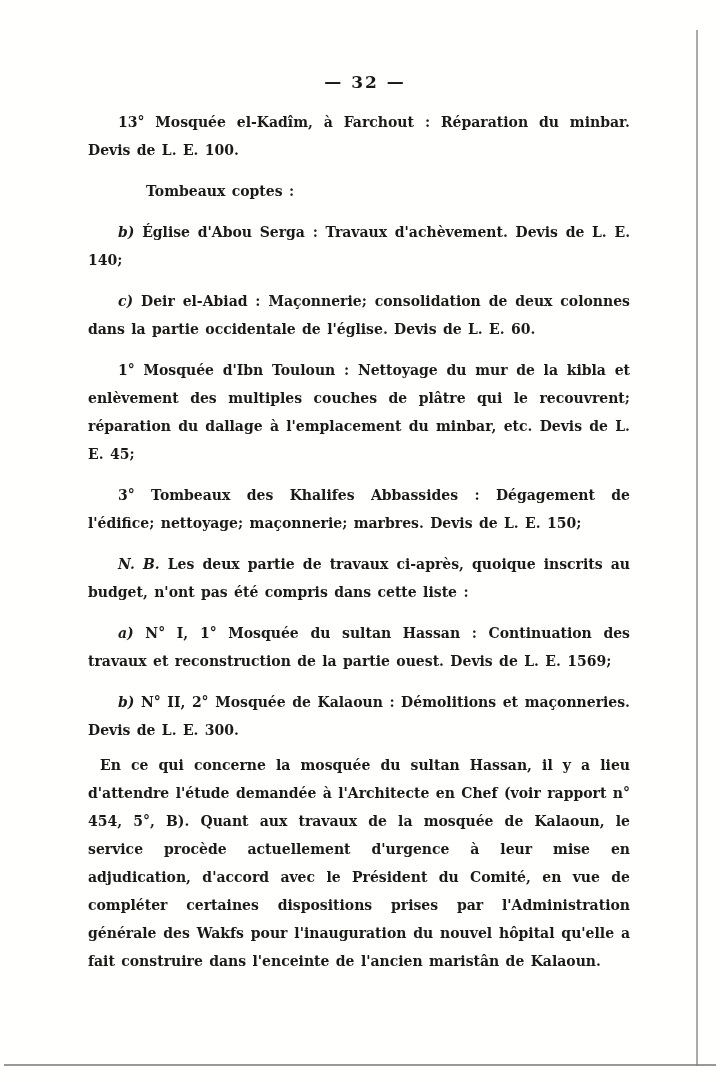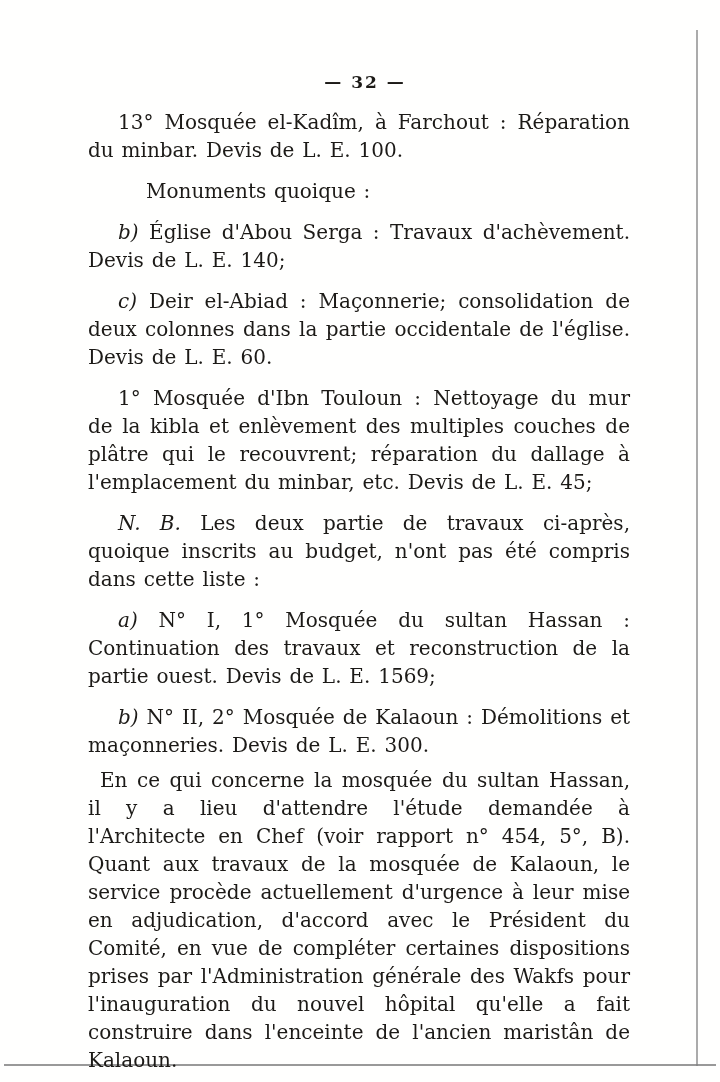--- a/index.html
+++ b/index.html
@@ -48,25 +48,25 @@
   }
   .page-number {
     text-align: center;
     font-size: 17px;
     font-weight: bold;
     letter-spacing: 2px;
     margin: 0 0 16px 0;
   }
   p.para {
     margin: 0 12px 13px 0;
-    font-size: 20px;
+    font-size: 14px;
     line-height: 28px;
     text-align: justify;
     word-spacing: 1.5px;
-    font-weight: 400;
+    font-weight: 700;
   }
   p.para.indent      { text-indent: 30px; }
   p.para.indent-big  { text-indent: 58px; }
   p.para.indent-tiny { text-indent: 12px; margin-top: -6px; }
   .lead { font-style: italic; }
   .lead:empty { display: none; }
 </style>
 </head>
 <body>
 
@@ -74,31 +74,32 @@
 
   <div class="scan-edge-right"></div>
   <div class="scan-edge-bottom"></div>
 
   <div class="content">
 
     <div class="page-number">— 32 —</div>
 
     <p class="para indent"><span>13° Mosquée el-Kadîm, à Farchout : Réparation du minbar. Devis de L. E. 100.</span></p>
 
-    <p class="para indent-big"><span>Monuments quoique :</span></p>
+    <p class="para indent-big"><span>Tombeaux coptes :</span></p>
 
 
     <p class="para indent"><span class="lead">b)</span><span> Église d'Abou Serga : Travaux d'achèvement. Devis de L. E. 140;</span></p>
 
     <p class="para indent"><span class="lead">c)</span><span> Deir el-Abiad : Maçonnerie; consolidation de deux colonnes dans la partie occidentale de l'église. Devis de L. E. 60.</span></p>
 
 
     <p class="para indent"><span>1° Mosquée d'Ibn Touloun : Nettoyage du mur de la kibla et enlèvement des multiples couches de plâtre qui le recouvrent; réparation du dallage à l'emplacement du minbar, etc. Devis de L. E. 45;</span></p>
 
 
+    <p class="para indent"><span>3° Tombeaux des Khalifes Abbassides : Dégagement de l'édifice; nettoyage; maçonnerie; marbres. Devis de L. E. 150;</span></p>
 
     <p class="para indent"><span class="lead">N. B.</span><span> Les deux partie de travaux ci-après, quoique inscrits au budget, n'ont pas été compris dans cette liste :</span></p>
 
     <p class="para indent"><span class="lead">a)</span><span> N° I, 1° Mosquée du sultan Hassan : Continuation des travaux et reconstruction de la partie ouest. Devis de L. E. 1569;</span></p>
 
     <p class="para indent"><span class="lead">b)</span><span> N° II, 2° Mosquée de Kalaoun : Démolitions et maçonneries. Devis de L. E. 300.</span></p>
 
     <p class="para indent-tiny"><span>En ce qui concerne la mosquée du sultan Hassan, il y a lieu d'attendre l'étude demandée à l'Architecte en Chef (voir rapport n° 454, 5°, B). Quant aux travaux de la mosquée de Kalaoun, le service procède actuellement d'urgence à leur mise en adjudication, d'accord avec le Président du Comité, en vue de compléter certaines dispositions prises par l'Administration générale des Wakfs pour l'inauguration du nouvel hôpital qu'elle a fait construire dans l'enceinte de l'ancien maristân de Kalaoun.</span></p>
 
   </div>

